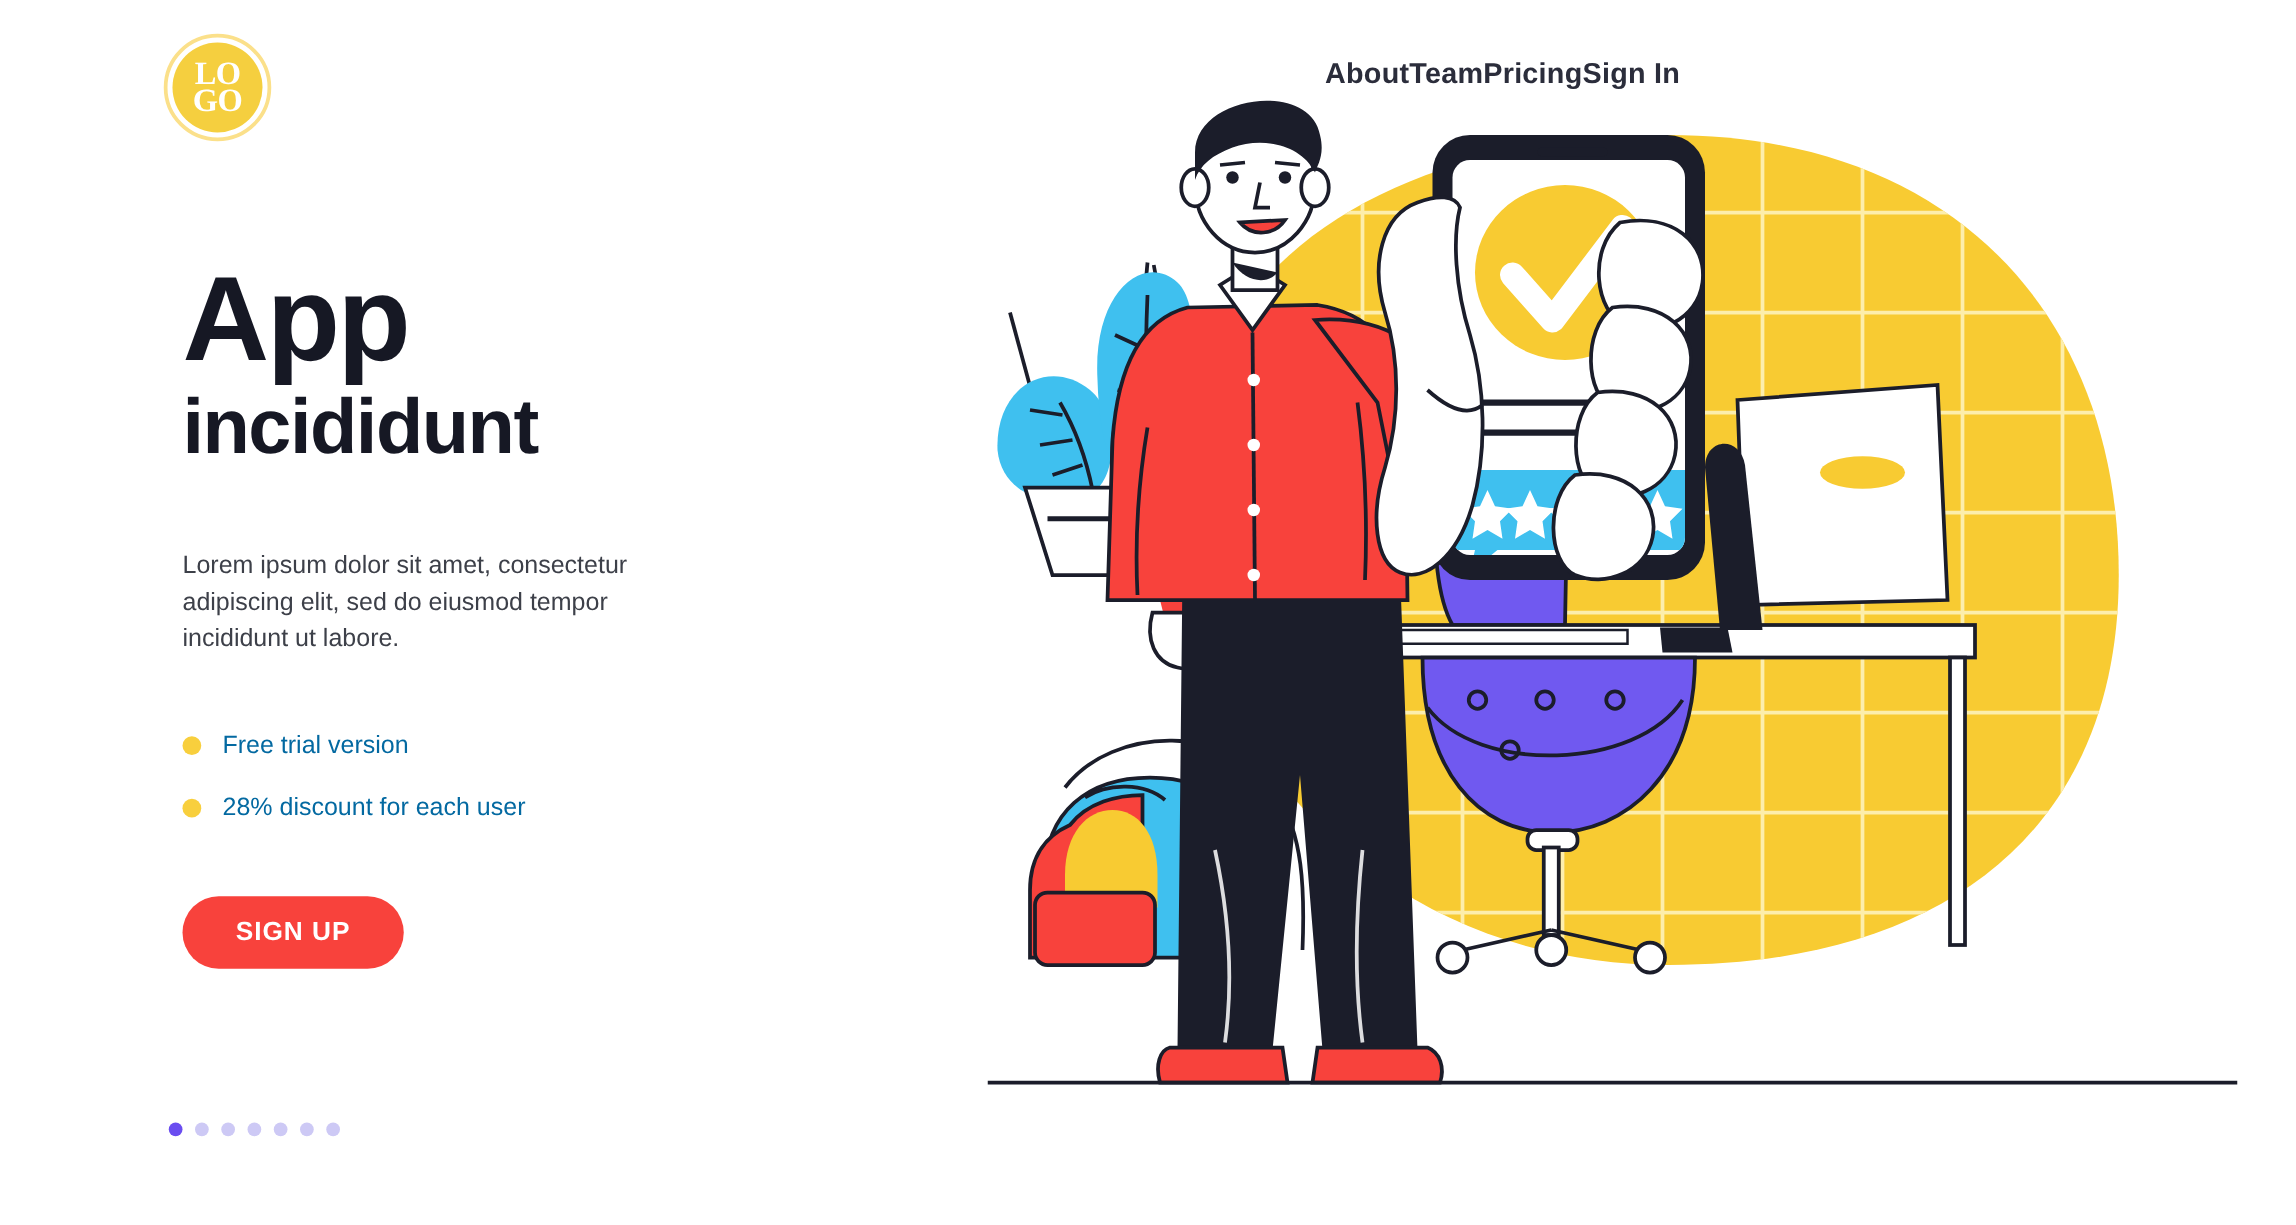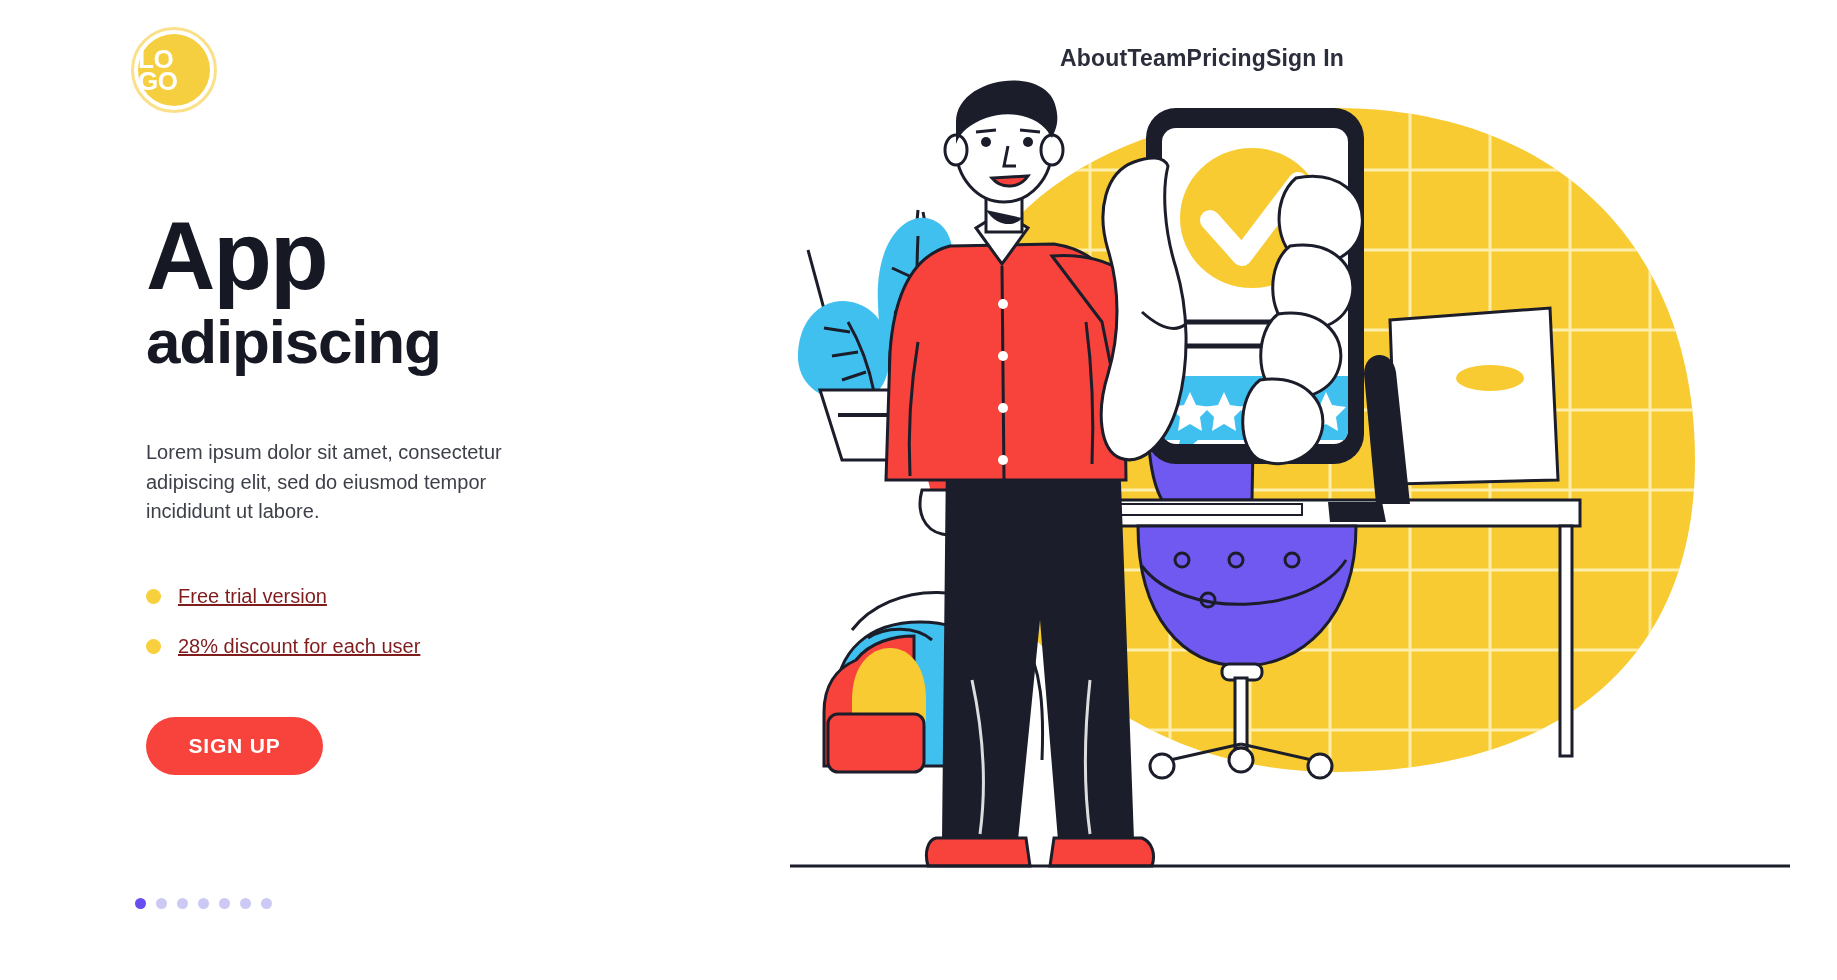--- a/index.html
+++ b/index.html
@@ -20,22 +20,23 @@
     position: absolute; left: 131px; top: 27px;
     width: 86px; height: 86px;
     border-radius: 50%;
     border: 3px solid #fbe08a;
     display: flex; align-items: center; justify-content: center;
   }
   .logo-disc {
     width: 72px; height: 72px; border-radius: 50%;
     background: #f5cf3f;
     display: flex; flex-direction: column;
-    align-items: flex-start; justify-content: center;
+    align-items: center; justify-content: center;
     line-height: 0.86;
+    font-family: Liberation Serif, serif;
   }
   .logo-line {
     color: #ffffff; font-weight: bold; font-size: 26px;
     letter-spacing: -0.5px;
   }
   .nav {
     position: absolute; left: 1060px; top: 45px;
     display: flex; align-items: center; 
   }
   .nav a {
@@ -61,21 +62,21 @@
   }
   .features { margin-top: 58px; }
   .feature {
     display: flex; align-items: center; gap: 17px;
     margin-bottom: 27px;
   }
   .dot {
     width: 15px; height: 15px; border-radius: 50%;
     background: #f8cf3d; flex: 0 0 auto;
   }
-  .feature span.txt { color: #7f1d1d; font-size: 20px; text-decoration: underline; }
+  .feature span.txt { color: #0369a1; font-size: 20px; }
   .signup {
     margin-top: 32px;
     width: 177px; height: 58px;
     background: #f8423c; color: #ffffff;
     border: none; border-radius: 29px;
     font-family: "Liberation Sans", sans-serif;
     font-size: 21px; font-weight: bold; letter-spacing: 0.8px;
     cursor: pointer;
     text-align: center;
   }
@@ -111,21 +112,21 @@
       <a href="#">About</a>
       <a href="#">Team</a>
       <a href="#">Pricing</a>
       <a href="#">Sign In</a>
     </nav>
 
   </div>
 
   <div class="left">
     <h1 class="h-line1">App</h1>
-    <h2 class="h-line2">adipiscing</h2>
+    <h2 class="h-line2">incididunt</h2>
 
     <p class="lead">Lorem ipsum dolor sit amet, consectetur adipiscing elit, sed do eiusmod tempor incididunt ut labore.</p>
 
     <div class="features">
       <div class="feature">
         <span class="dot"></span>
         <span class="txt">Free trial version</span>
       </div>
       <div class="feature">
         <span class="dot"></span>

